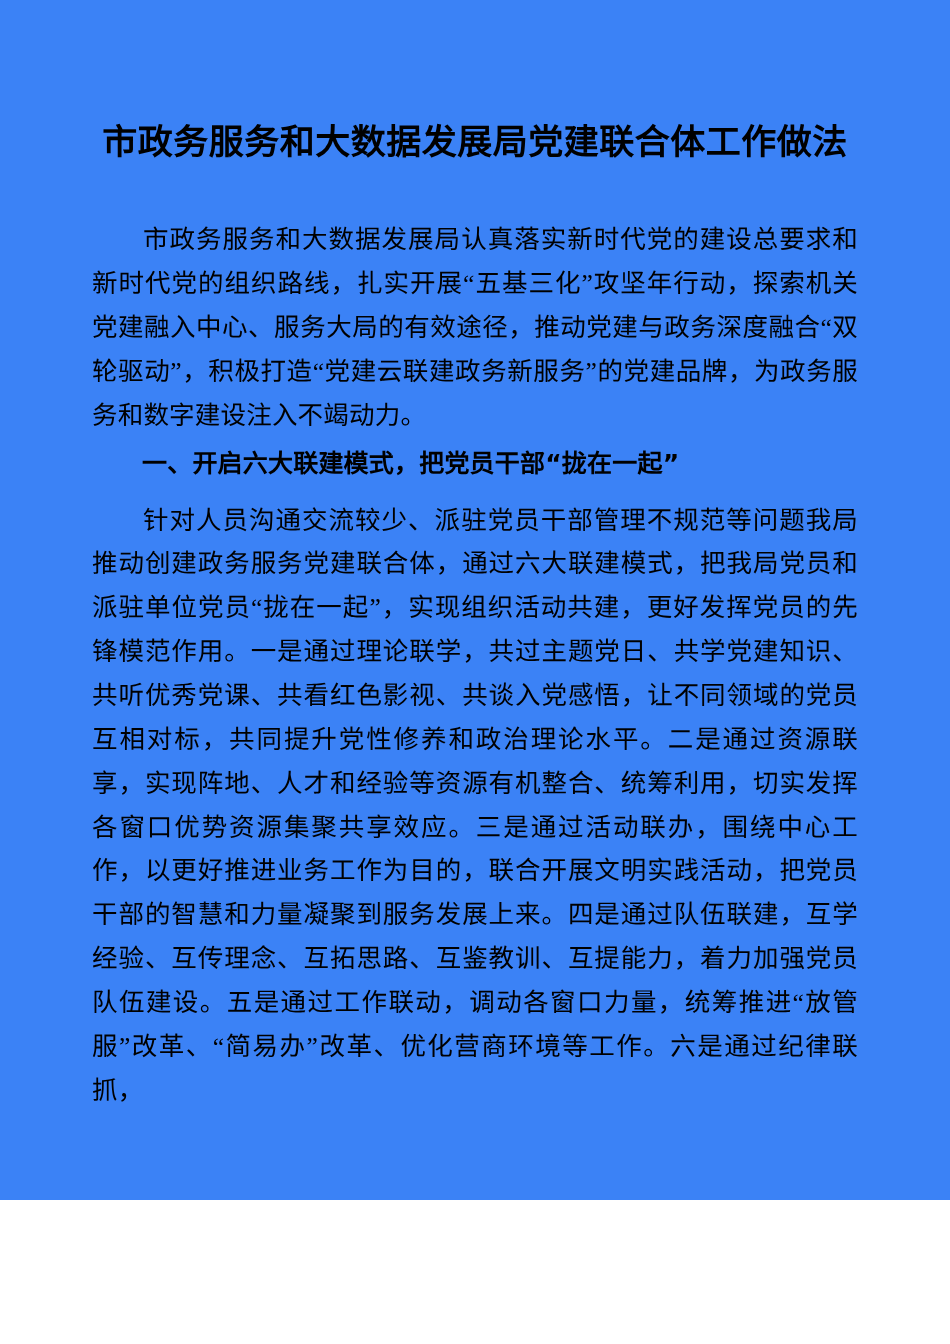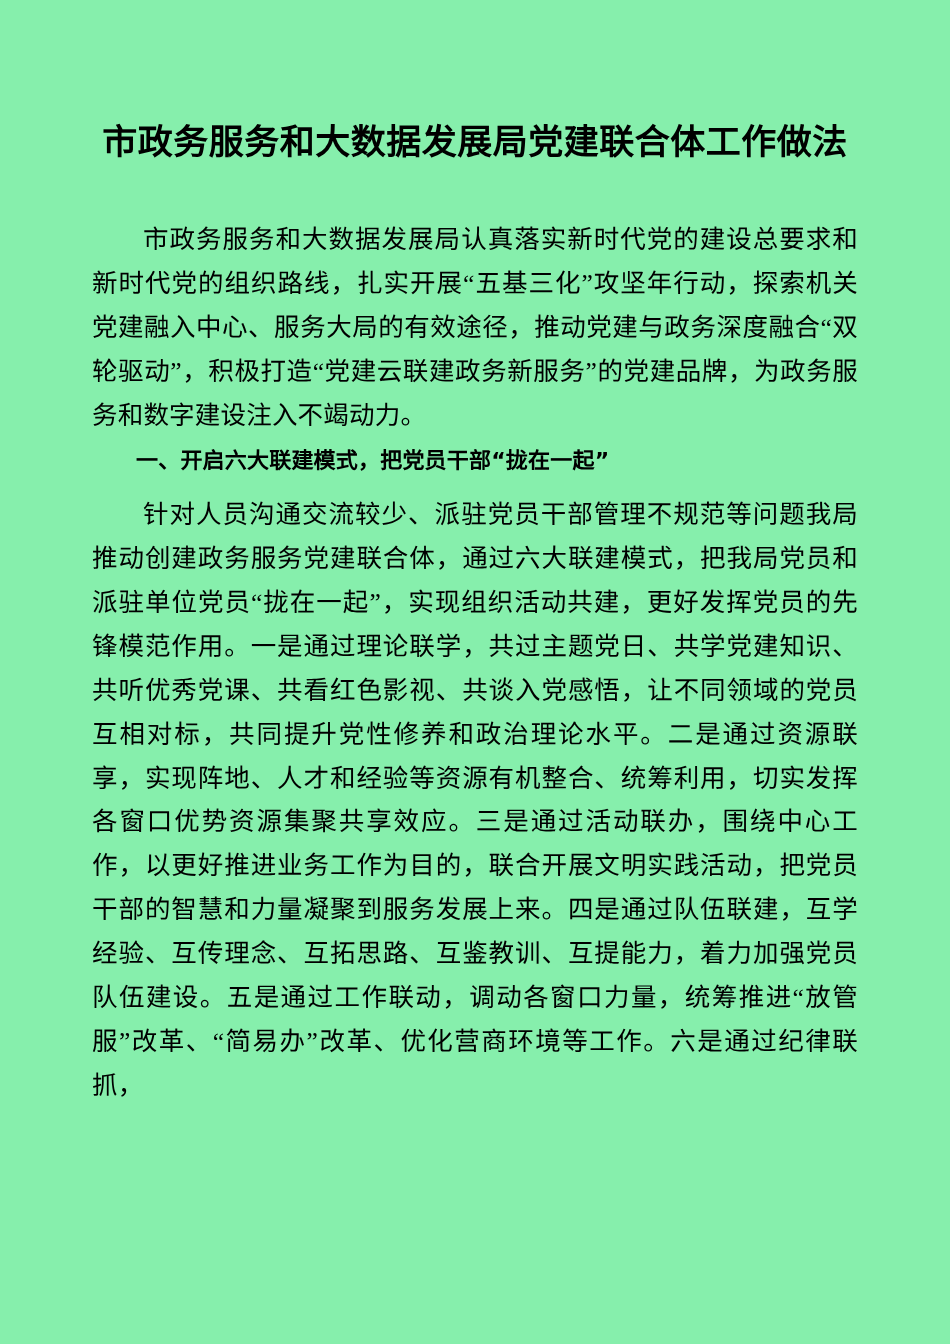--- a/index.html
+++ b/index.html
@@ -10,23 +10,23 @@
   body {
     width: 950px;
     height: 1344px;
     font-family: "Liberation Serif", "DejaVu Serif", serif;
     color: #000000;
     overflow: hidden;
   }
   .page {
     box-sizing: border-box;
     width: 950px;
-    height: 1344px;
+    height: 1200px;
     padding: 118px 92px 40px 92px;
-    background: #86efac;
+    background: #3b82f6;
   }
   .doc-title {
     font-family: "DejaVu Serif", "Liberation Serif", serif;
     font-weight: bold;
     font-size: 35px;
     line-height: 1.38;
     text-align: center;
     letter-spacing: 0.5px;
     margin: 0 0 52px 0;
     padding: 0 8px;
@@ -36,21 +36,21 @@
     line-height: 1.72;
     text-align: justify;
     text-justify: inter-ideograph;
     text-indent: 2em;
     margin: 14px 0 2px 0;
     letter-spacing: 0.2px;
   }
   .section-heading {
     font-family: "DejaVu Sans", "Liberation Sans", sans-serif;
     font-weight: bold;
-    font-size: 22px;
+    font-size: 25px;
     line-height: 1.72;
     text-indent: 2em;
     margin: 4px 0 2px 0;
     letter-spacing: 0.2px;
   }
   .body-block {
     margin-top: 6px;
   }
 </style>
 </head>

